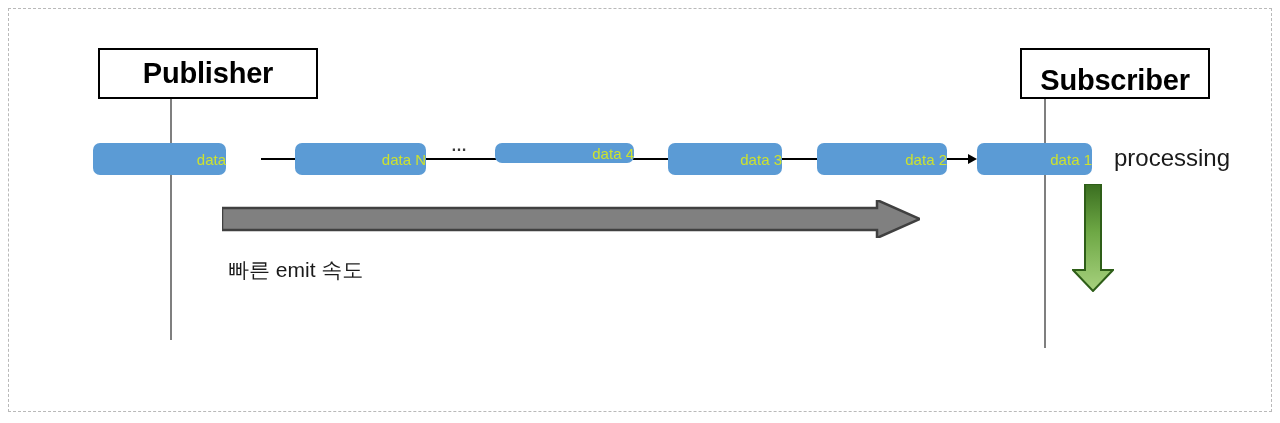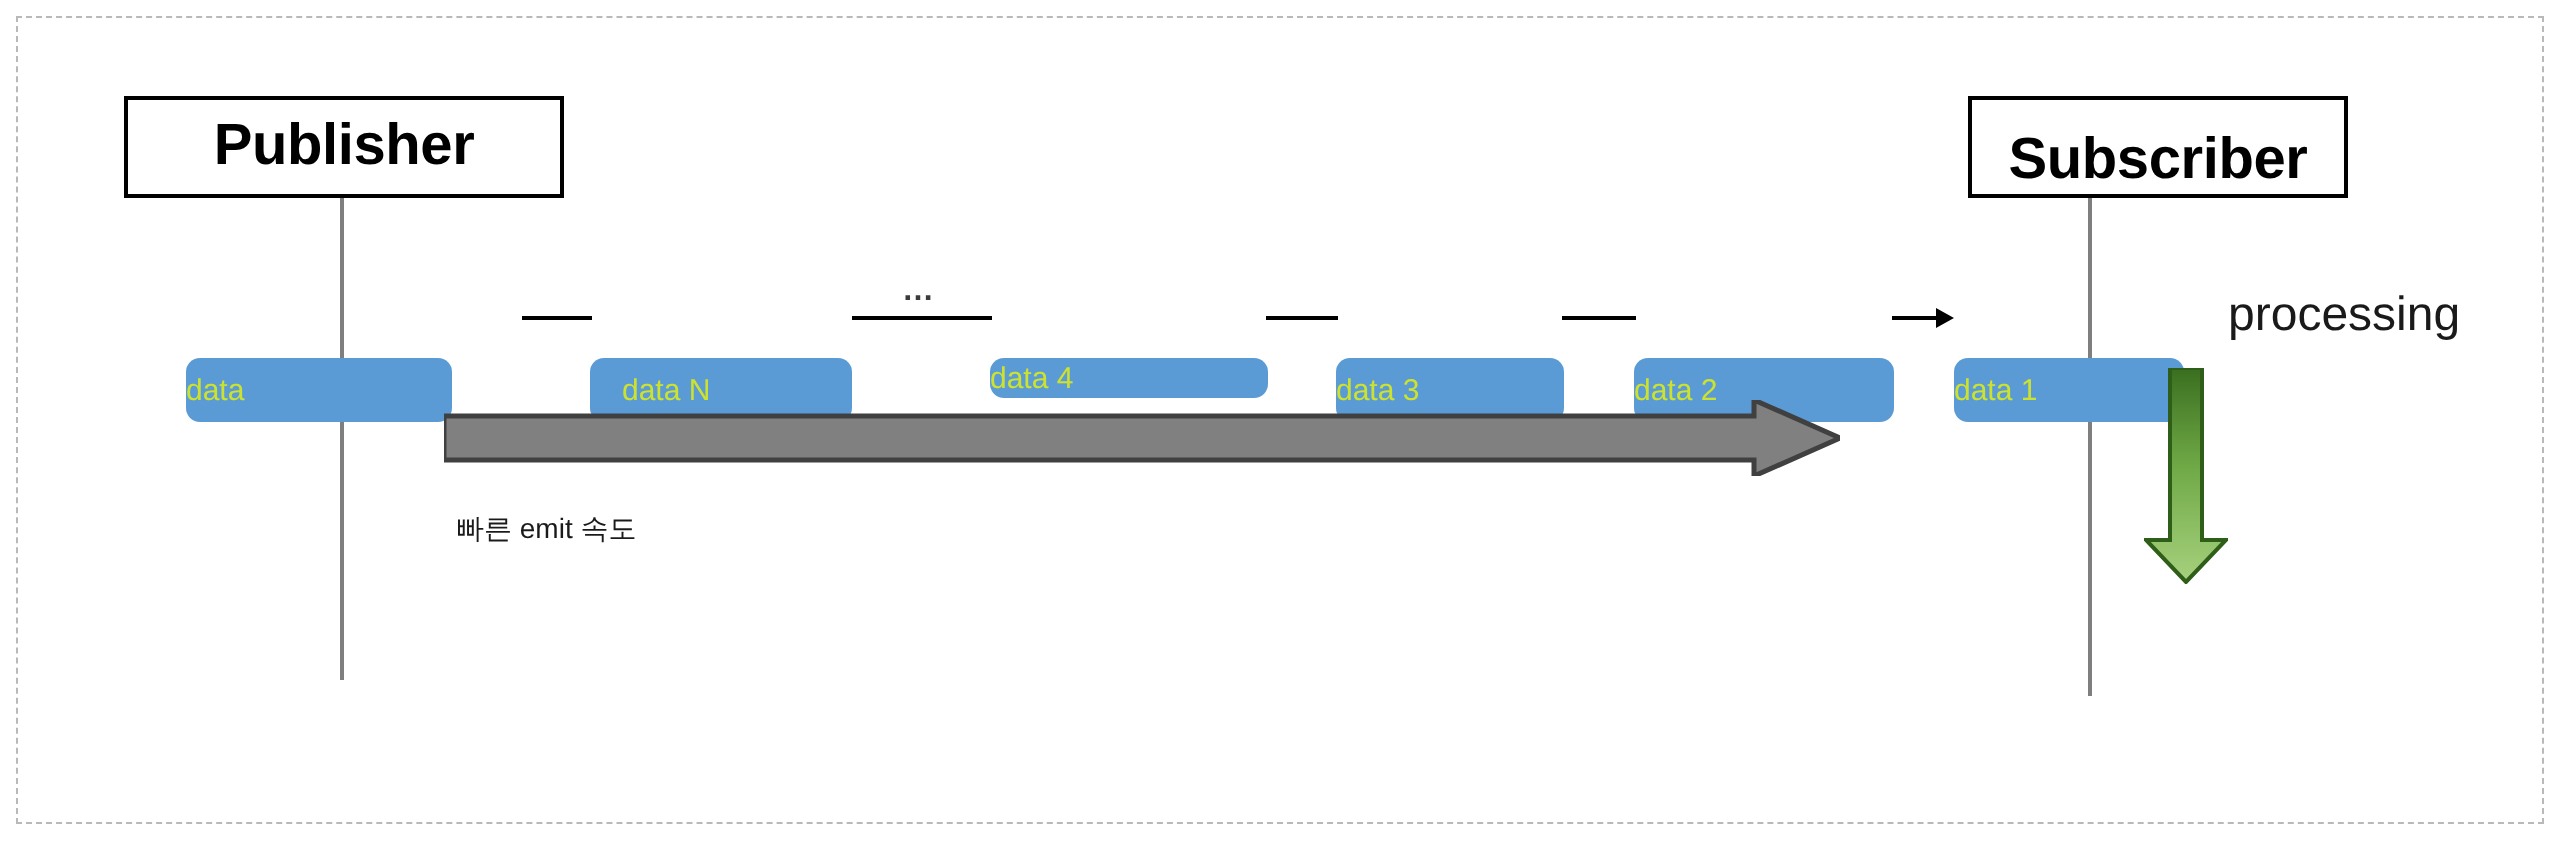--- a/index.html
+++ b/index.html
@@ -36,38 +36,38 @@
   }
   
   .endpoint {
     position: absolute;
     box-sizing: border-box;
     border: 2px solid #000000;
     background: #ffffff;
     display: flex;
     align-items: center;
     justify-content: center;
+    margin-left: 36px;
   }
   .endpoint-label {
     font-size: 29px;
     font-weight: bold;
     color: #000000;
     letter-spacing: -0.2px;
     white-space: nowrap;
   }
   
   .chip {
     position: absolute;
     box-sizing: border-box;
     background: #5B9BD5;
     border-radius: 7px;
     display: flex;
     align-items: center;
-    justify-content: flex-start;
-    margin-top: 36px;
+    justify-content: flex-end;
   }
   .chip-label {
     font-size: 15px;
     color: #CDE22E;
     white-space: nowrap;
     line-height: 1;
   }
   
   .connector {
     position: absolute;
@@ -91,21 +91,21 @@
     line-height: 1;
     white-space: nowrap;
   }
   
   .plain-label {
     position: absolute;
     color: #1a1a1a;
     white-space: nowrap;
   }
   #processing-label { font-size: 24px; }
-  #emit-speed-label { font-size: 14px; }
+  #emit-speed-label { font-size: 21px; }
   #processing-speed-label { font-size: 19px; }
 
   
   .block-arrow { position: absolute; }
 </style>
 </head>
 <body>
 
 <div id="canvas">
 

